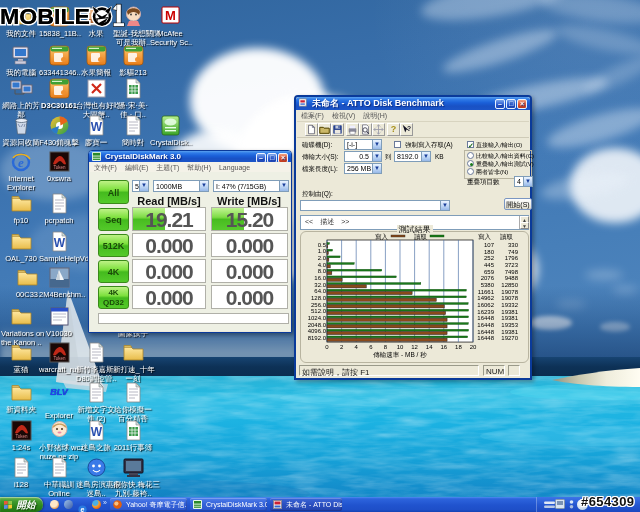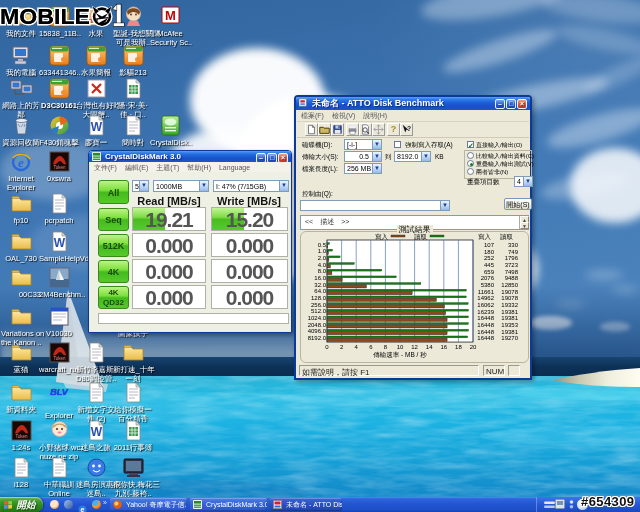--- a/index.html
+++ b/index.html
@@ -226,21 +226,21 @@
             <path d="M2 6h7l2 2h10v11H2z" fill="url(#gf)" stroke="#a8842a" stroke-width="0.8"></path>
             <path d="M2 6v-1.5h6.5l1 1.5z" fill="#f8e08a" stroke="#a8842a" stroke-width="0.8"></path>
           </svg></div>
         <div class="lb">fp10</div>
       </div><div class="ico" style="left:1px;top:230px;">
         <div class="ig"><svg width="23" height="23" viewBox="0 0 23 23">
             <path d="M2 6h7l2 2h10v11H2z" fill="url(#gf)" stroke="#a8842a" stroke-width="0.8"></path>
             <path d="M2 6v-1.5h6.5l1 1.5z" fill="#f8e08a" stroke="#a8842a" stroke-width="0.8"></path>
           </svg></div>
         <div class="lb">OAL_730</div>
-      </div><div class="ico" style="left:1px;top:266px;text-align:right;">
+      </div><div class="ico" style="left:7px;top:266px;">
         <div class="ig"><svg width="23" height="23" viewBox="0 0 23 23">
             <path d="M2 6h7l2 2h10v11H2z" fill="url(#gf)" stroke="#a8842a" stroke-width="0.8"></path>
             <path d="M2 6v-1.5h6.5l1 1.5z" fill="#f8e08a" stroke="#a8842a" stroke-width="0.8"></path>
           </svg></div>
         <div class="lb">00C33</div>
       </div><div class="ico" style="left:1px;top:305px;">
         <div class="ig"><svg width="23" height="23" viewBox="0 0 23 23">
             <path d="M2 6h7l2 2h10v11H2z" fill="url(#gf)" stroke="#a8842a" stroke-width="0.8"></path>
             <path d="M2 6v-1.5h6.5l1 1.5z" fill="#f8e08a" stroke="#a8842a" stroke-width="0.8"></path>
           </svg></div>

